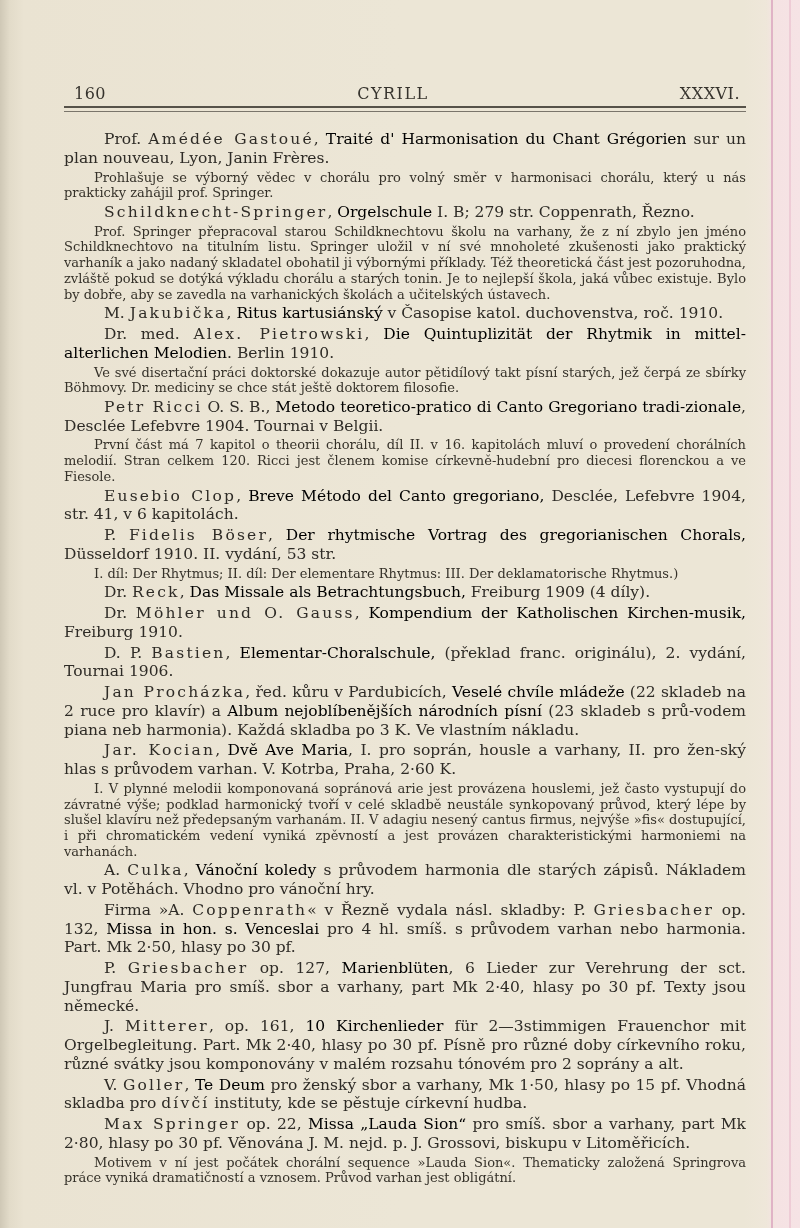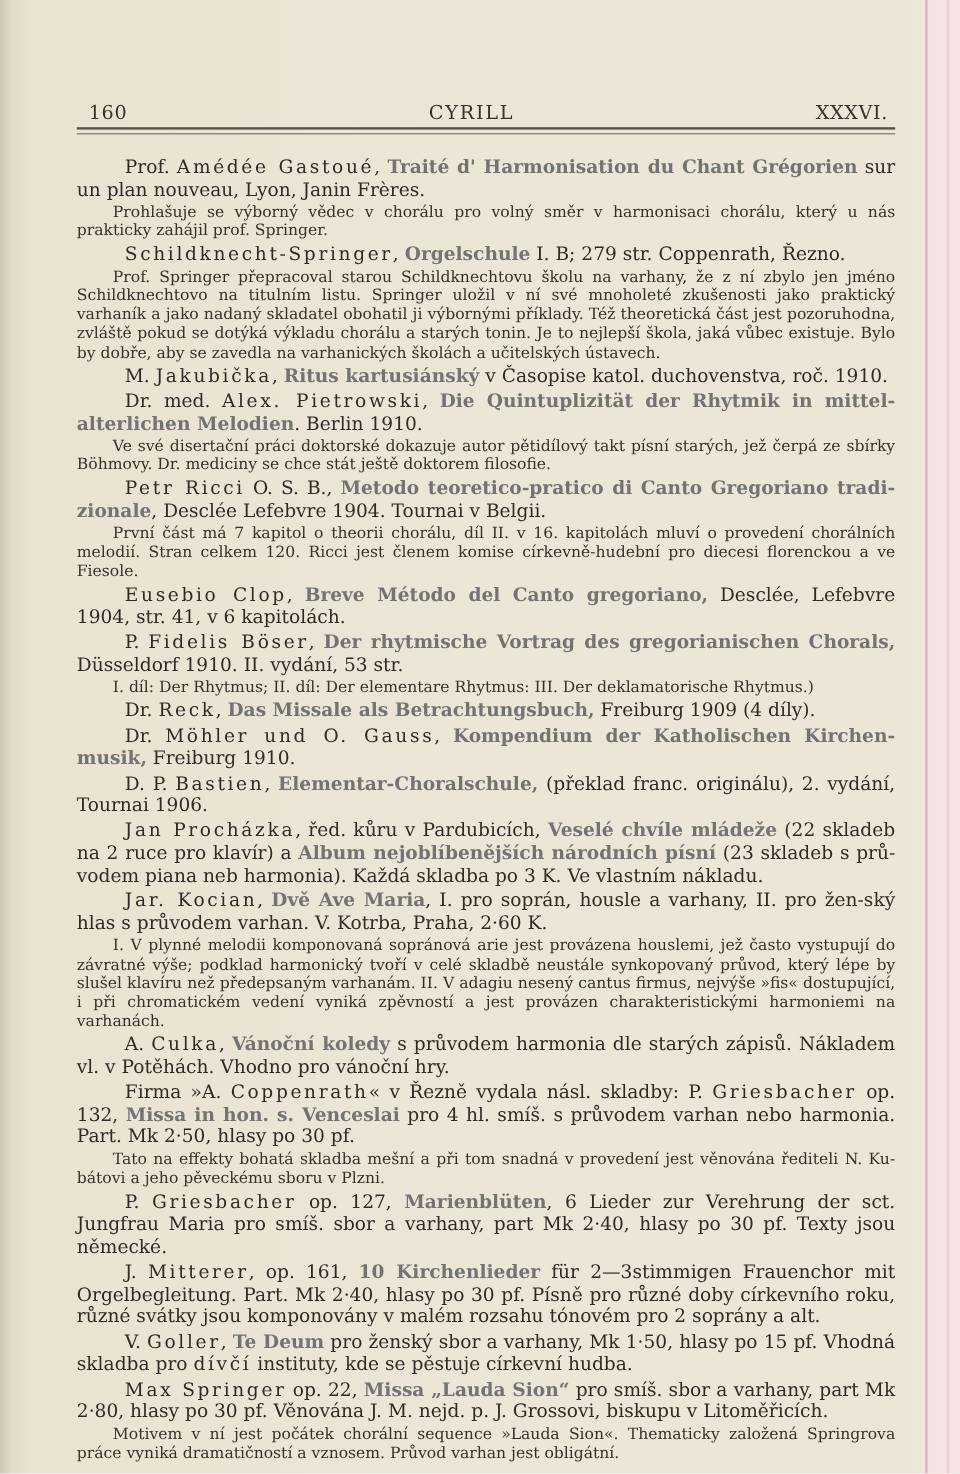--- a/index.html
+++ b/index.html
@@ -16,21 +16,21 @@
 
   .sheet{position:absolute;left:64px;top:52px;width:682px;}
   .pagehead{display:flex;justify-content:space-between;align-items:flex-end;
     font-size:16px;color:#36332d;padding:0 6px 3px 10px;letter-spacing:.5px;}
   .pagehead .jtitle{letter-spacing:1.5px;margin-top:32px;}
   .head-rule{height:3px;border-top:2px solid #565249;border-bottom:1px solid #7a756b;margin:0 0 18px 0;}
 
   .para{margin:2px 0;text-align:justify;}
   .para.main{font-size:15.5px;line-height:1.21;text-indent:40px;}
   .para.note{font-size:13px;line-height:1.21;text-indent:30px;color:#353129;}
-  .title-bold{font-weight:bold;color:#737373;}
+  .title-bold{font-weight:normal;color:#000000;}
   .name-spaced{letter-spacing:2.2px;}
 </style>
 </head>
 <body>
 
 <div class="sheet">
   <div class="pagehead">
     <span>160</span>
     <span class="jtitle">CYRILL</span>
     <span>XXXVI.</span>
@@ -50,21 +50,20 @@
       <p class="para main"><span class="run">P. </span><span class="name-spaced">Fidelis Böser</span><span class="run">, </span><span class="title-bold">Der rhytmische Vortrag des gregorianischen Chorals,</span><span class="run"> Düsseldorf 1910. II. vydání, 53 str.</span></p>
       <p class="para note"><span class="run">I. díl: Der Rhytmus; II. díl: Der elementare Rhytmus: III. Der deklamatorische Rhytmus.)</span></p>
       <p class="para main"><span class="run">Dr. </span><span class="name-spaced">Reck</span><span class="run">, </span><span class="title-bold">Das Missale als Betrachtungsbuch,</span><span class="run"> Freiburg 1909 (4 díly).</span></p>
       <p class="para main"><span class="run">Dr. </span><span class="name-spaced">Möhler und O. Gauss</span><span class="run">, </span><span class="title-bold">Kompendium der Katholischen Kirchen-musik,</span><span class="run"> Freiburg 1910.</span></p>
       <p class="para main"><span class="run">D. P. </span><span class="name-spaced">Bastien</span><span class="run">, </span><span class="title-bold">Elementar-Choralschule,</span><span class="run"> (překlad franc. originálu), 2. vydání, Tournai 1906.</span></p>
       <p class="para main"><span class="name-spaced">Jan Procházka</span><span class="run">, řed. kůru v Pardubicích, </span><span class="title-bold">Veselé chvíle mládeže</span><span class="run"> (22 skladeb na 2 ruce pro klavír) a </span><span class="title-bold">Album nejoblíbenějších národních písní</span><span class="run"> (23 skladeb s prů-vodem piana neb harmonia). Každá skladba po 3 K. Ve vlastním nákladu.</span></p>
       <p class="para main"><span class="name-spaced">Jar. Kocian</span><span class="run">, </span><span class="title-bold">Dvě Ave Maria</span><span class="run">, I. pro soprán, housle a varhany, II. pro žen-ský hlas s průvodem varhan. V. Kotrba, Praha, 2·60 K.</span></p>
       <p class="para note"><span class="run">I. V plynné melodii komponovaná sopránová arie jest provázena houslemi, jež často vystupují do závratné výše; podklad harmonický tvoří v celé skladbě neustále synkopovaný průvod, který lépe by slušel klavíru než předepsaným varhanám. II. V adagiu nesený cantus firmus, nejvýše »fis« dostupující, i při chromatickém vedení vyniká zpěvností a jest provázen charakteristickými harmoniemi na varhanách.</span></p>
       <p class="para main"><span class="run">A. </span><span class="name-spaced">Culka</span><span class="run">, </span><span class="title-bold">Vánoční koledy</span><span class="run"> s průvodem harmonia dle starých zápisů. Nákladem vl. v Potěhách. Vhodno pro vánoční hry.</span></p>
       <p class="para main"><span class="run">Firma »A. </span><span class="name-spaced">Coppenrath</span><span class="run">« v Řezně vydala násl. skladby: P. </span><span class="name-spaced">Griesbacher</span><span class="run"> op. 132, </span><span class="title-bold">Missa in hon. s. Venceslai</span><span class="run"> pro 4 hl. smíš. s průvodem varhan nebo harmonia. Part. Mk 2·50, hlasy po 30 pf.</span></p>
-      <p class="para note"><span class="run">Tato na effekty bohatá skladba mešní a při tom snadná v provedení jest věnována řediteli N. Ku-bátovi a jeho pěveckému sboru v Plzni.</span></p>
       <p class="para main"><span class="run">P. </span><span class="name-spaced">Griesbacher</span><span class="run"> op. 127, </span><span class="title-bold">Marienblüten</span><span class="run">, 6 Lieder zur Verehrung der sct. Jungfrau Maria pro smíš. sbor a varhany, part Mk 2·40, hlasy po 30 pf. Texty jsou německé.</span></p>
       <p class="para main"><span class="run">J. </span><span class="name-spaced">Mitterer</span><span class="run">, op. 161, </span><span class="title-bold">10 Kirchenlieder</span><span class="run"> für 2—3stimmigen Frauenchor mit Orgelbegleitung. Part. Mk 2·40, hlasy po 30 pf. Písně pro různé doby církevního roku, různé svátky jsou komponovány v malém rozsahu tónovém pro 2 soprány a alt.</span></p>
       <p class="para main"><span class="run">V. </span><span class="name-spaced">Goller</span><span class="run">, </span><span class="title-bold">Te Deum</span><span class="run"> pro ženský sbor a varhany, Mk 1·50, hlasy po 15 pf. Vhodná skladba pro </span><span class="name-spaced">dívčí</span><span class="run"> instituty, kde se pěstuje církevní hudba.</span></p>
       <p class="para main"><span class="name-spaced">Max Springer</span><span class="run"> op. 22, </span><span class="title-bold">Missa „Lauda Sion“</span><span class="run"> pro smíš. sbor a varhany, part Mk 2·80, hlasy po 30 pf. Věnována J. M. nejd. p. J. Grossovi, biskupu v Litoměřicích.</span></p>
       <p class="para note"><span class="run">Motivem v ní jest počátek chorální sequence »Lauda Sion«. Thematicky založená Springrova práce vyniká dramatičností a vznosem. Průvod varhan jest obligátní.</span></p>
     </div>
 </div>
 
 <div class="edge-stripe"></div>
 <div class="edge-line-1"></div>

